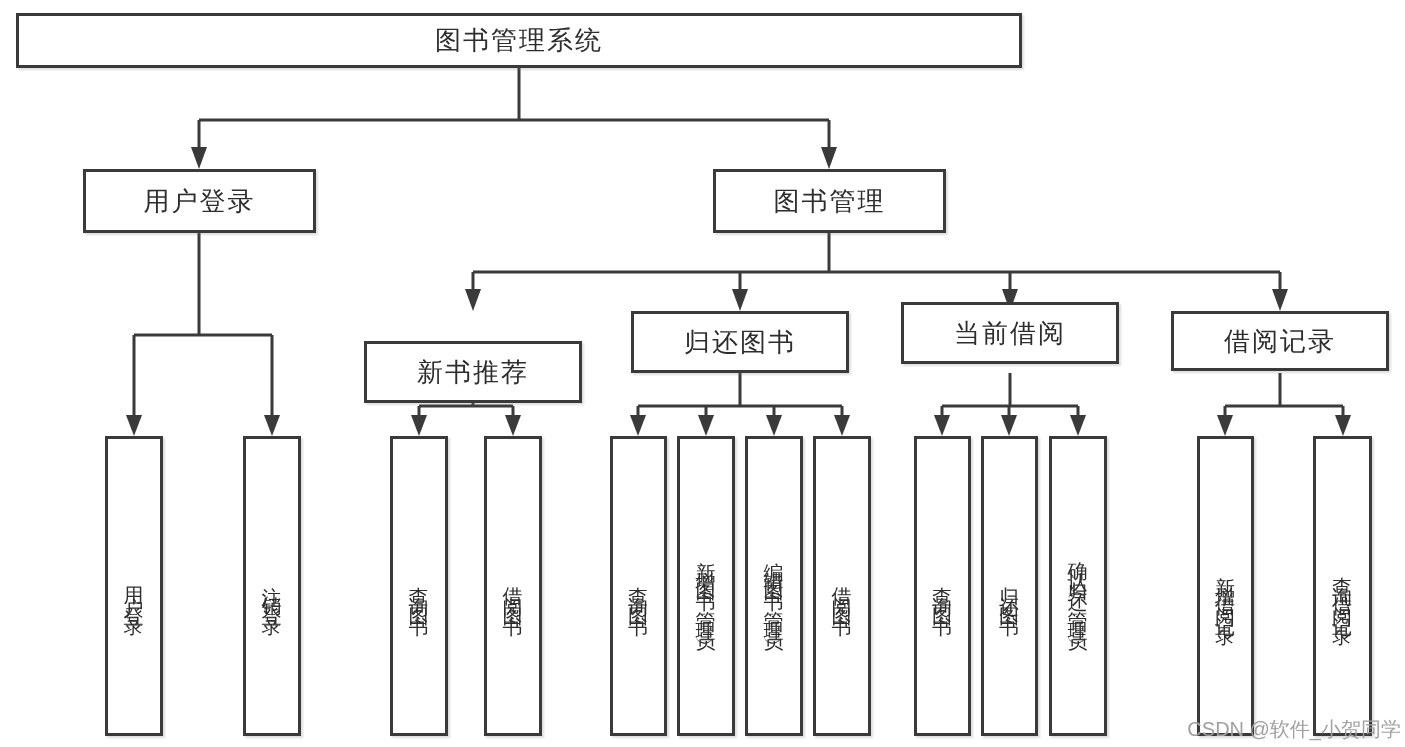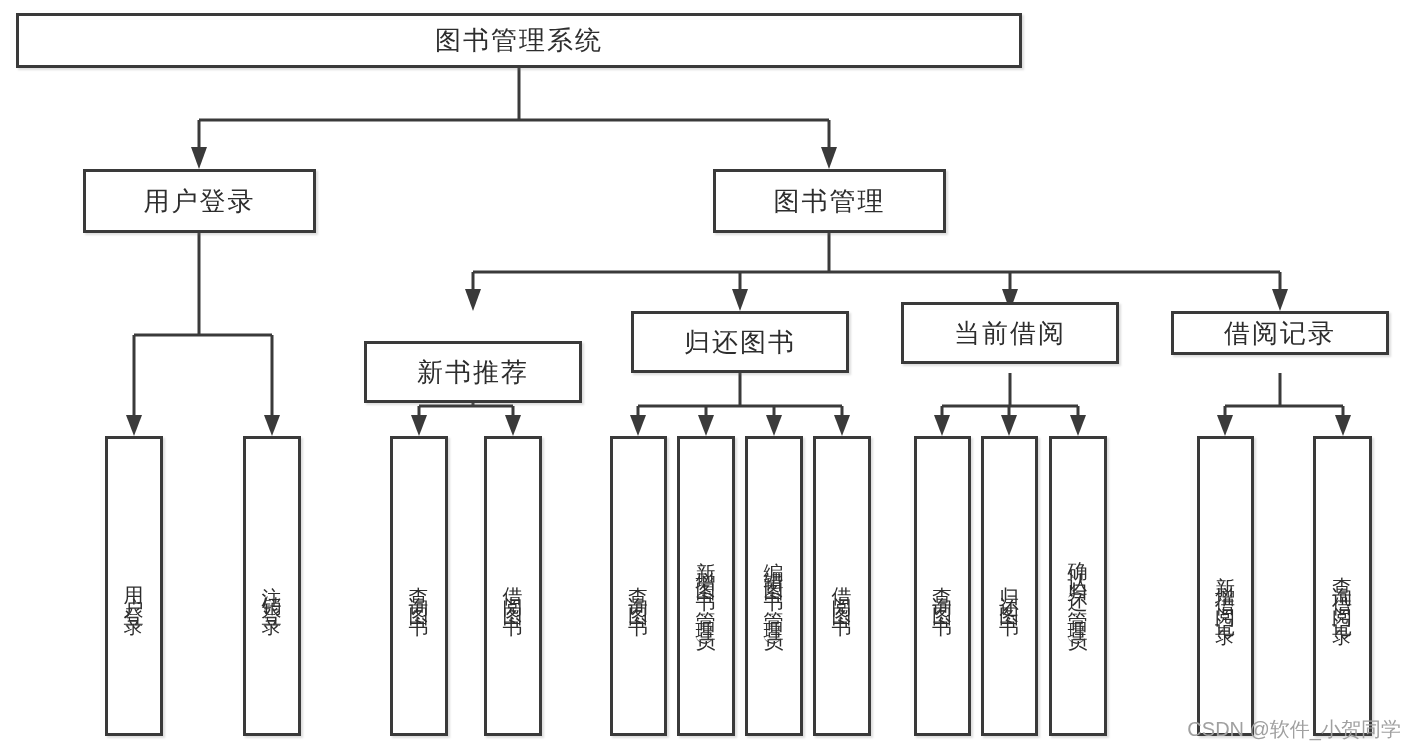--- a/index.html
+++ b/index.html
@@ -126,21 +126,21 @@
 
   <div class="box" style="left:364px;top:311px;width:218px;height:62px;margin-top:30px;">
     <span class="h-label">新书推荐</span>
   </div>
   <div class="box" style="left:631px;top:311px;width:218px;height:62px;">
     <span class="h-label">归还图书</span>
   </div>
   <div class="box" style="left:901px;top:302px;width:218px;height:62px;">
     <span class="h-label">当前借阅</span>
   </div>
-  <div class="box" style="left:1171px;top:311px;width:218px;height:44px;">
+  <div class="box" style="left:1171px;top:311px;width:218px;height:60px;">
     <span class="h-label">借阅记录</span>
   </div>
 
   <div class="box" style="left:105px;top:436px;width:58px;height:300px;">
     <span class="v-label">用户登录</span>
   </div>
   <div class="box" style="left:243px;top:436px;width:58px;height:300px;">
     <span class="v-label">注销登录</span>
   </div>
 

